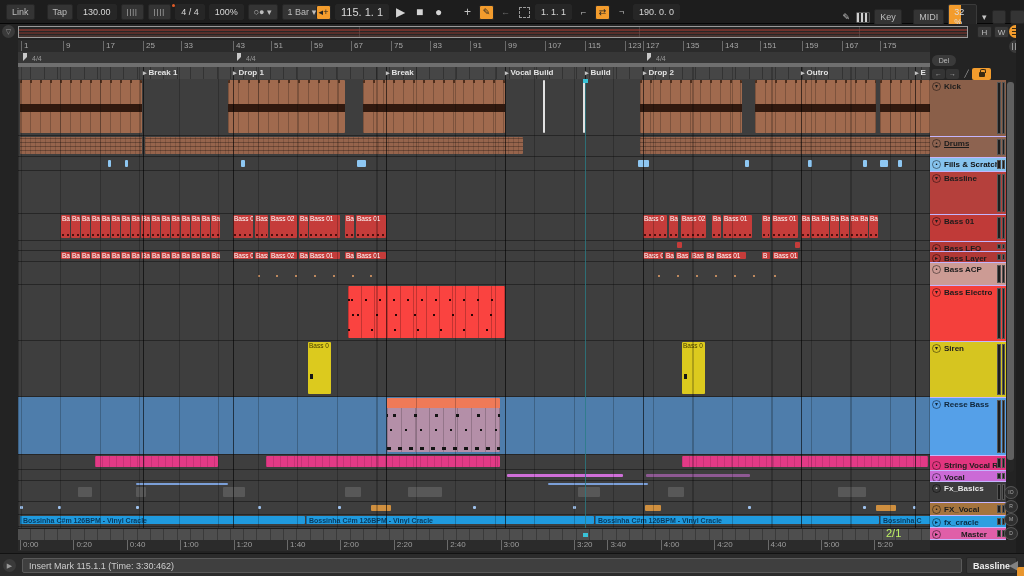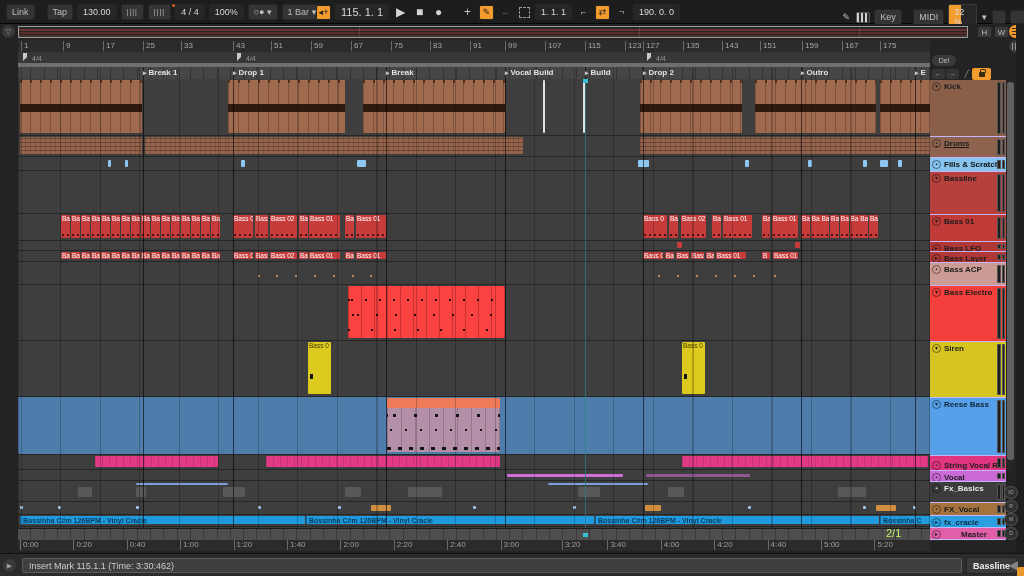--- a/index.html
+++ b/index.html
@@ -450,21 +450,21 @@
         <div class="timelabel" style="left: 2px;">0:00</div>
         <div class="timelabel" style="left: 55.4px;">0:20</div>
         <div class="timelabel" style="left: 108.8px;">0:40</div>
         <div class="timelabel" style="left: 162.2px;">1:00</div>
         <div class="timelabel" style="left: 215.6px;">1:20</div>
         <div class="timelabel" style="left: 269px;">1:40</div>
         <div class="timelabel" style="left: 322.4px;">2:00</div>
         <div class="timelabel" style="left: 375.8px;">2:20</div>
         <div class="timelabel" style="left: 429.2px;">2:40</div>
         <div class="timelabel" style="left: 482.6px;">3:00</div>
-        <div class="timelabel" style="left: 544px; text-align: right;">3:20</div>
+        <div class="timelabel" style="left: 556px; text-align: right;">3:20</div>
         <div class="timelabel" style="left: 589.4px;">3:40</div>
         <div class="timelabel" style="left: 642.8px;">4:00</div>
         <div class="timelabel" style="left: 696.2px;">4:20</div>
         <div class="timelabel" style="left: 749.6px;">4:40</div>
         <div class="timelabel" style="left: 803px;">5:00</div>
         <div class="timelabel" style="left: 856.4px;">5:20</div>
       </div>
     <div class="zoom-ratio">2/1</div>
   </div>
 

